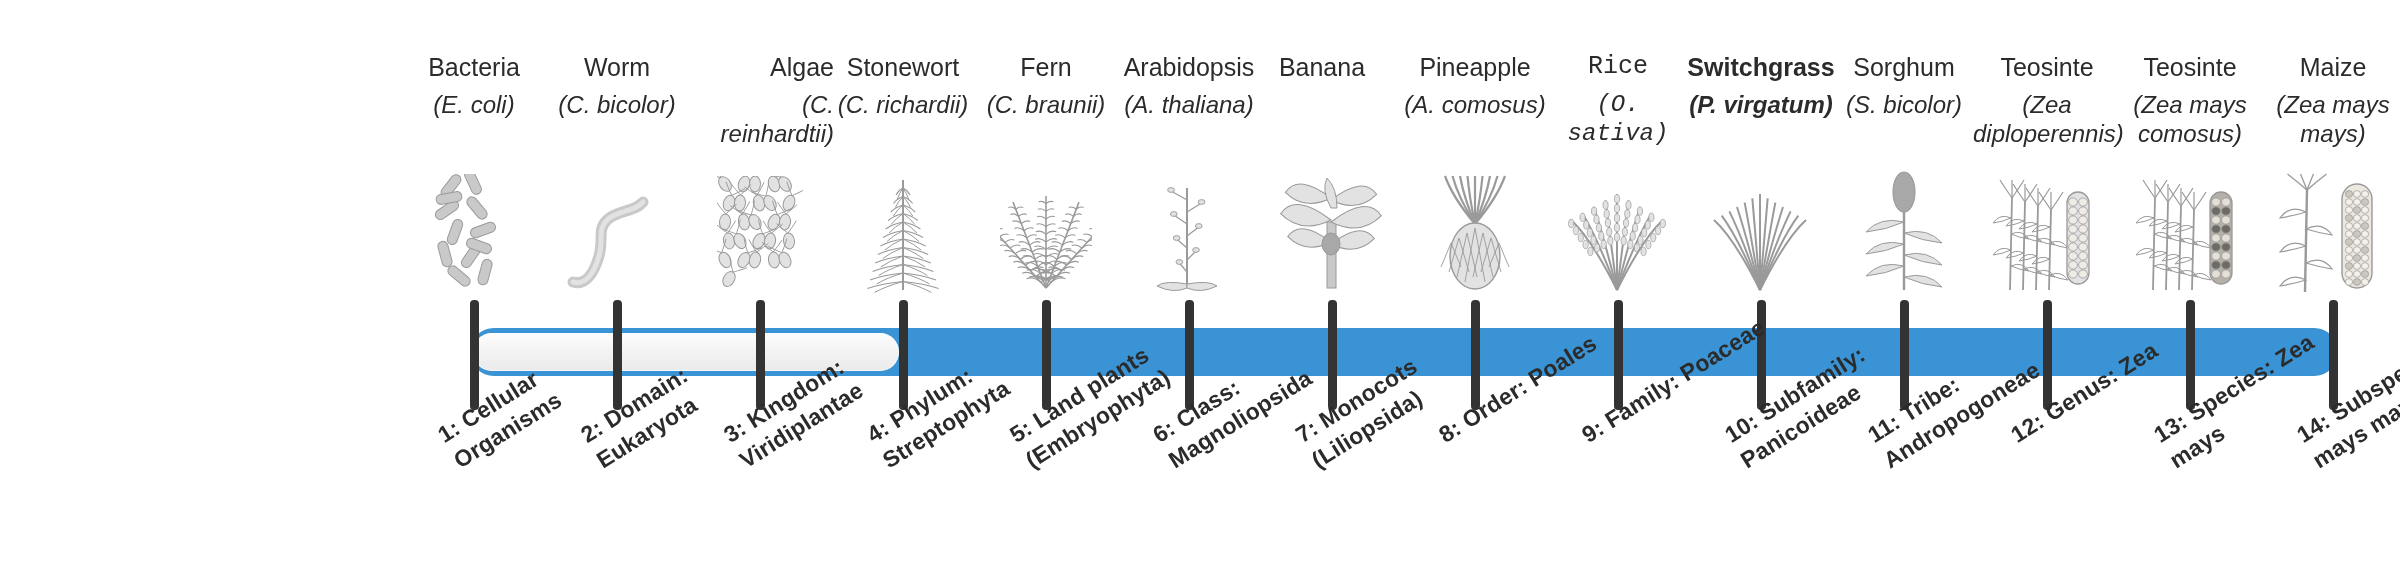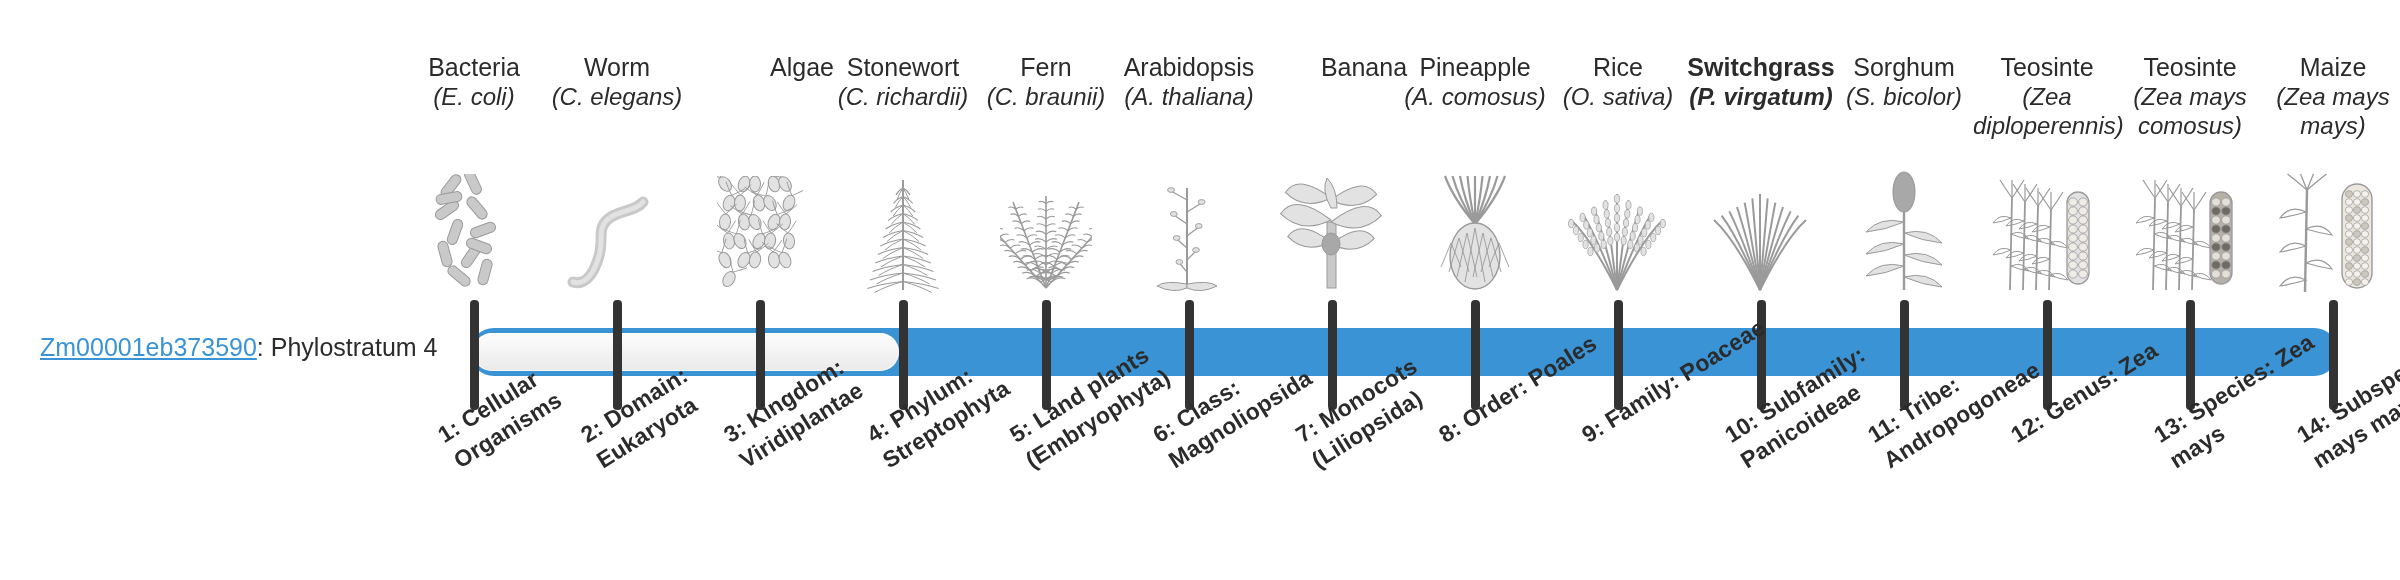--- a/index.html
+++ b/index.html
@@ -40,20 +40,21 @@
     font-size:25px;
     line-height:30px;
     color:#2b2b2b;
     white-space:nowrap;
   }
   .sci{
     font-size:24px;
     line-height:29px;
     font-style:italic;
     color:#2b2b2b;
+    margin-top:8px;
     word-break:normal;
   }
 
   
   .art{
     position:absolute;
     top:168px;
     width:148px;
     height:126px;
     display:flex;
@@ -107,56 +108,54 @@
     white-space:normal;
     text-align:left;
     letter-spacing:.2px;
   }
 </style>
 </head>
 <body>
 
 <div id="stage">
 
-  <div class="gene-label">
-    <span class="gid">Zm00001eb373590</span><span>: </span><span>Phylostratum 4</span>
-  </div>
 
   <div id="species-cols">
       <div class="col" style="left: 400px;">
         <div class="common">Bacteria</div>
         <div class="sci">(E. coli)</div>
       </div>
       <div class="col" style="left: 543px;">
         <div class="common">Worm</div>
-        <div class="sci">(C. elegans)</div>
+        <div class="sci">(C. bicolor)</div>
       </div>
       <div class="col" style="left: 686px; text-align: right;">
         <div class="common">Algae</div>
+        <div class="sci">(C. reinhardtii)</div>
       </div>
       <div class="col" style="left: 829px;">
         <div class="common">Stonewort</div>
         <div class="sci">(C. richardii)</div>
       </div>
       <div class="col" style="left: 972px;">
         <div class="common">Fern</div>
         <div class="sci">(C. braunii)</div>
       </div>
       <div class="col" style="left: 1115px;">
         <div class="common">Arabidopsis</div>
         <div class="sci">(A. thaliana)</div>
       </div>
-      <div class="col" style="left: 1290px;">
+      <div class="col" style="left: 1248px;">
         <div class="common">Banana</div>
       </div>
       <div class="col" style="left: 1401px;">
         <div class="common">Pineapple</div>
         <div class="sci">(A. comosus)</div>
       </div>
-      <div class="col" style="left: 1544px;">
+      <div class="col" style="left: 1544px; font-family: Liberation Mono, monospace;">
         <div class="common">Rice</div>
         <div class="sci">(O. sativa)</div>
       </div>
       <div class="col" style="left: 1687px; font-weight: bold;">
         <div class="common">Switchgrass</div>
         <div class="sci">(P. virgatum)</div>
       </div>
       <div class="col" style="left: 1830px;">
         <div class="common">Sorghum</div>
         <div class="sci">(S. bicolor)</div>

